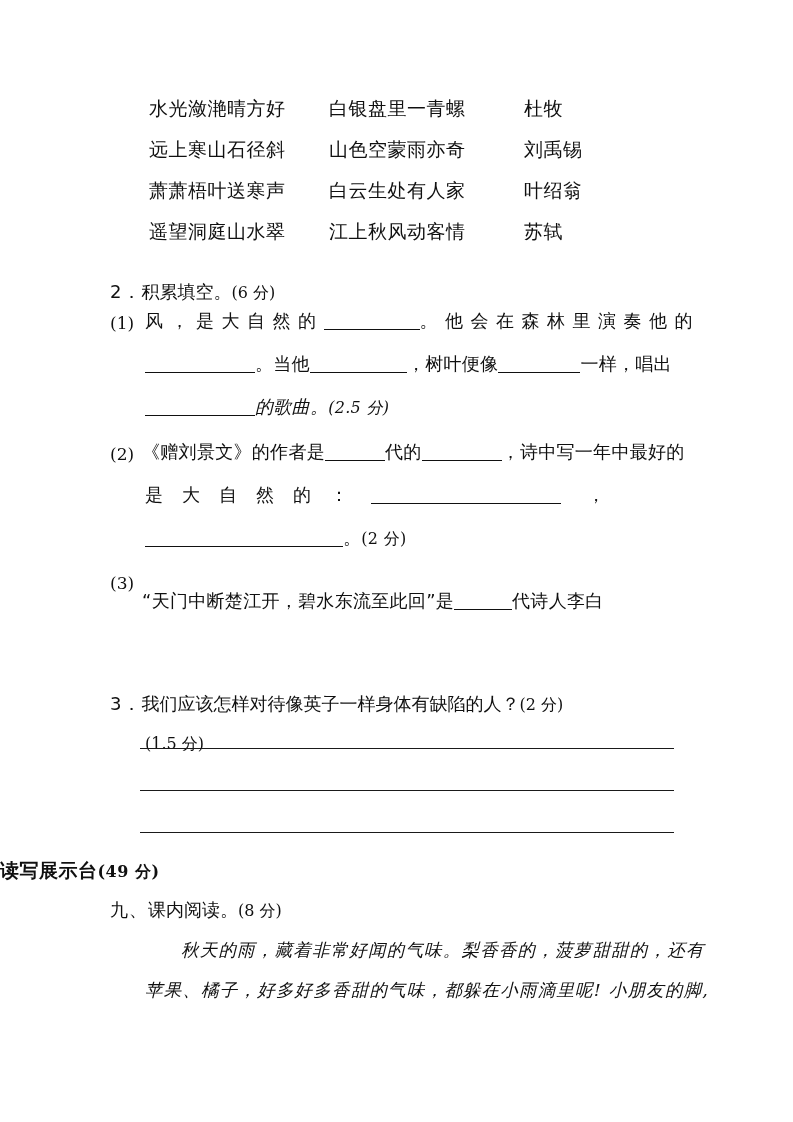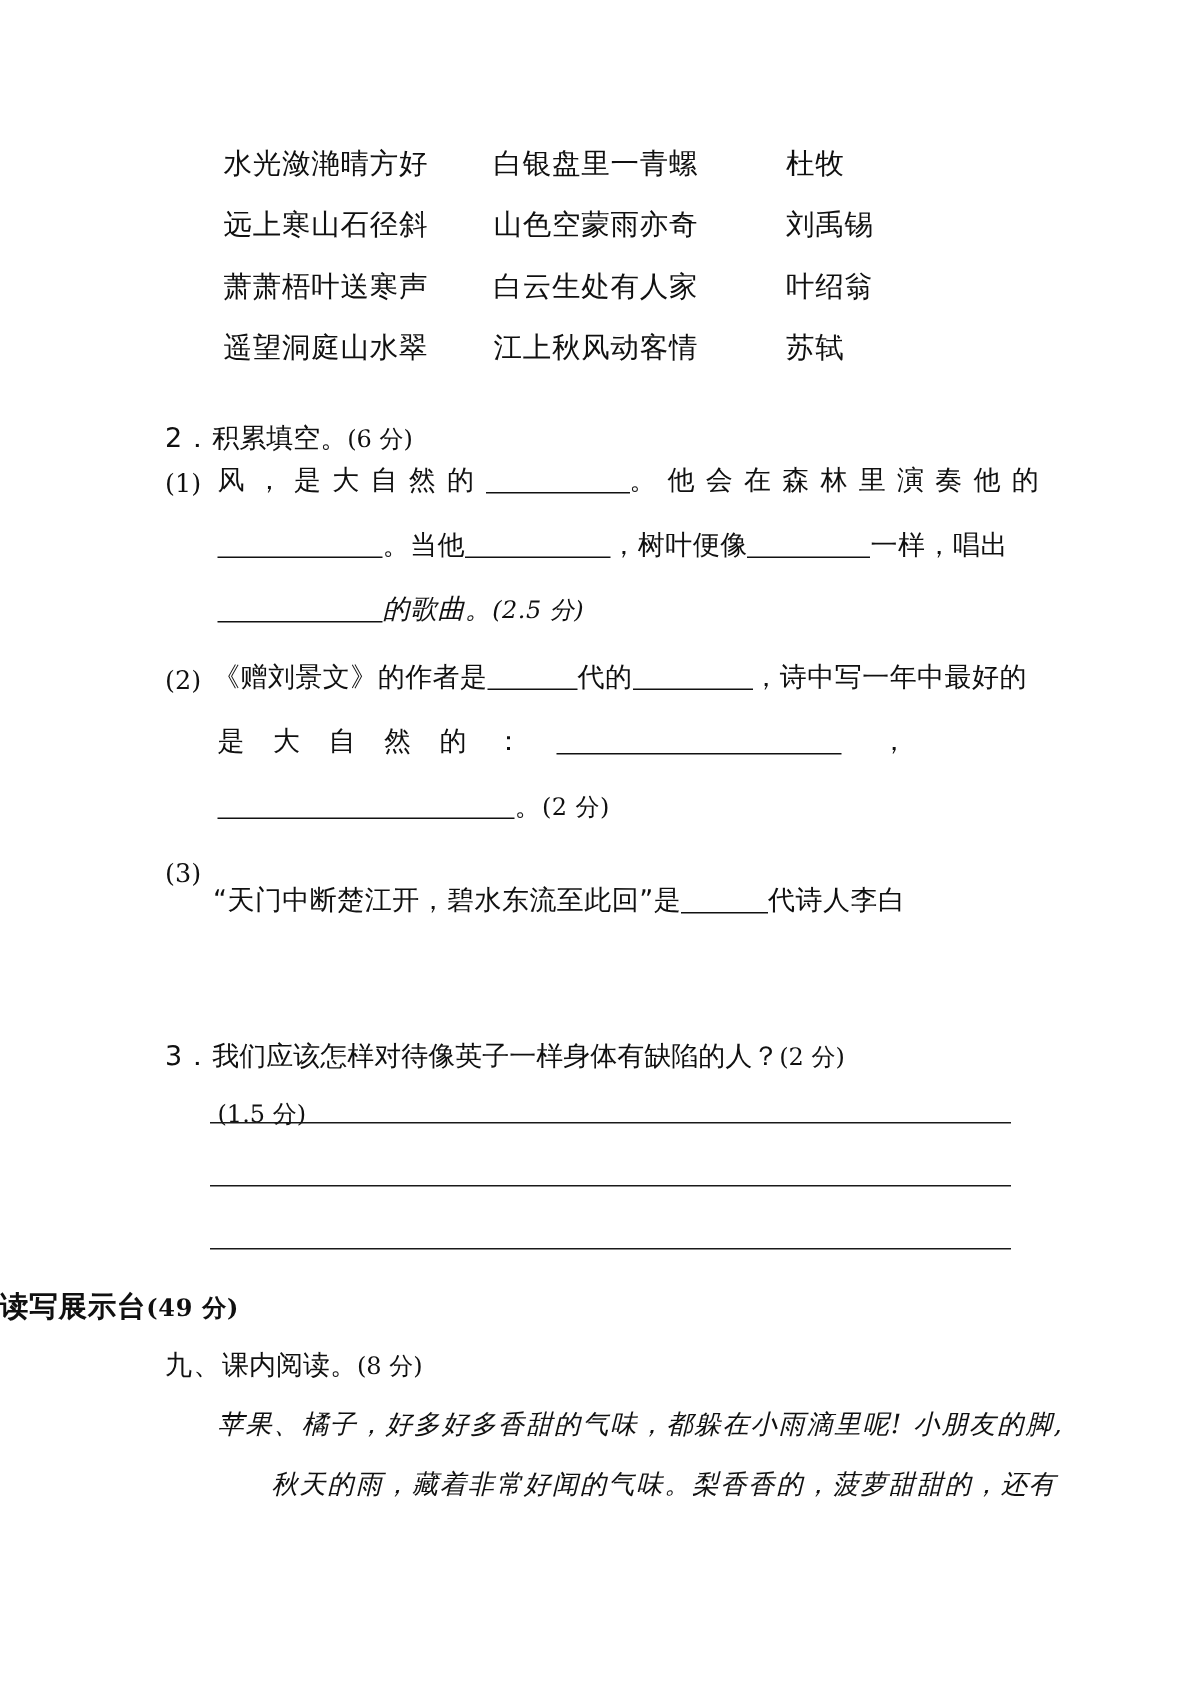--- a/index.html
+++ b/index.html
@@ -194,17 +194,17 @@
 
   <div class="banner" style="top:858px;">
     <span>读写展示台</span><span class="score">(49 分)</span>
   </div>
 
   <div class="q-head" style="top:898px;">
     <span class="num">九、</span><span>课内阅读。</span><span class="score">(8 分)</span>
   </div>
 
   <div class="passage" style="top:930px;">
+    <div style="text-indent:36px;">秋天的雨，藏着非常好闻的气味。梨香香的，菠萝甜甜的，还有</div>
     <div>苹果、橘子，好多好多香甜的气味，都躲在小雨滴里呢! 小朋友的脚,</div>
-    <div style="text-indent:36px;">秋天的雨，藏着非常好闻的气味。梨香香的，菠萝甜甜的，还有</div>
   </div>
 
 </div>
 
 </body></html>

